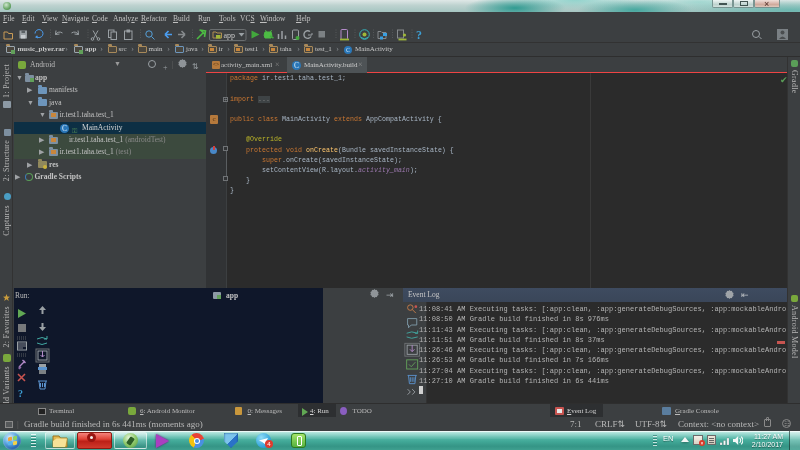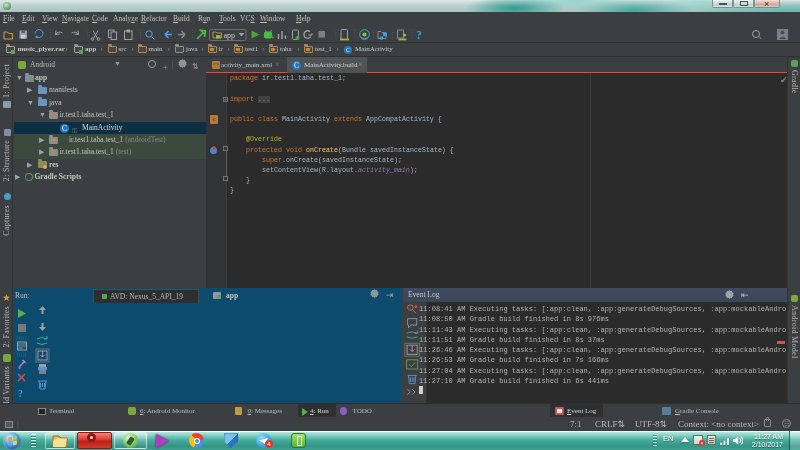--- a/index.html
+++ b/index.html
@@ -47,21 +47,21 @@
 
 #edit{left:206px;top:57px;width:581px;height:231px;background:#2b2b2b}
 #tabbar{position:absolute;left:0;top:0;width:581px;height:16px;background:#3c3f41;border-bottom:1px solid #ef4444;font-size:7px;line-height:16px;white-space:nowrap}
 #tab2{position:absolute;left:81px;top:0;width:80px;height:16px;background:#4e5356}
 #gutter{position:absolute;left:0;top:16px;width:21px;height:215px;background:#313335;border-right:1px solid #3c3f41}
 #mline{position:absolute;left:384px;top:16px;width:1px;height:215px;background:#3a3a3a}
 #code{position:absolute;left:24px;top:17.2px;font-size:6.6px;line-height:10.2px;color:#a9b7c6;letter-spacing:.04px}
 #code .k{color:#cc7832}#code .an{color:#bbb529}#code .mt{color:#ffc66d}#code .fl{color:#9876aa;font-style:italic}
 #code .fold{background:#3e4345;color:#888}
 
-#runp{left:14px;top:288px;width:387px;height:115px;background:#0c4a6e}
+#runp{left:14px;top:288px;width:309px;height:115px;background:#0f172a}
 #runhead{position:absolute;left:0;top:0;width:387px;height:15px;line-height:15px;font-size:7.5px;white-space:nowrap}
 #runtab1{position:absolute;left:79px;top:1px;width:106px;height:14px;background:#2c2e30;border:1px solid #494c4e;border-bottom:none;line-height:13px}
 #runconsole{position:absolute;left:37px;top:15px;width:350px;height:100px;background:#2b2b2b}
 #runtxt{position:absolute;left:3px;top:7px;font-size:6.7px;line-height:11.4px;color:#bdbdbd;letter-spacing:0}
 #runtxt .err{color:#cf5a52}
 #elog{left:403px;top:288px;width:384px;height:115px;background:#2b2b2b}
 #eloghead{position:absolute;left:0;top:0;width:384px;height:14px;background:#41506b;background:linear-gradient(#3e4b60,#3a4659);line-height:14px;font-size:7.5px;color:#c7c7c7}
 #elogbar{position:absolute;left:0;top:14px;width:24px;height:101px;background:#3c3f41;border-right:1px solid #323232}
 #elogtxt{position:absolute;left:16px;top:16px;font-size:7px;line-height:10.25px;color:#b4b4b4;letter-spacing:.02px}
 
@@ -315,24 +315,20 @@
         <span class="k">super</span>.onCreate(savedInstanceState);
         setContentView(R.layout.<span class="fl">activity_main</span>);
     }
 }</pre>
  <span style="position:absolute;left:574px;top:18px;color:#5a9e58;font-size:9px">✔</span>
 </div>
 
 <div class="abs" id="runp">
  <div id="runhead">
    <span style="position:absolute;left:1px;top:0">Run:</span>
-   <div id="runtab1">
-          <span style="position:absolute;left:8px;top:4px;width:5px;height:5px;background:#5f9f56;border-radius:1px"></span>
-          <span style="position:absolute;left:16px;top:0;color:#b9b9b9">AVD: Nexus_5_API_19</span>
-        </div>
    <span style="position:absolute;left:199px;top:4px;width:8px;height:7px;border-radius:1px;background:#8d9aa5"></span>
         <span style="position:absolute;left:203px;top:7px;width:4px;height:4px;background:#62a05a"></span>
    <b style="position:absolute;left:212px;top:0;color:#c3c3c3">app</b>
    <span style="position:absolute;left:356px;top:1px;width:9px;height:9px;border-radius:50%;background:#8f9498;clip-path:polygon(50% 0,61% 12%,78% 8%,81% 26%,98% 33%,90% 50%,98% 67%,81% 74%,78% 92%,61% 88%,50% 100%,39% 88%,22% 92%,19% 74%,2% 67%,10% 50%,2% 33%,19% 26%,22% 8%,39% 12%)"></span>
    <span style="position:absolute;left:372px;top:0;color:#9aa0a4;font-size:9px">⇥</span>
  </div>
  <svg style="position:absolute;left:0;top:15px" width="37" height="100">
    <path d="M4 6 l8 4.5 l-8 4.5 z" fill="#61a854"></path>
    <rect x="4" y="21" width="8" height="8" fill="#77797b"></rect>
    <path d="M3 34 h10 M3 36 h10" stroke="#5a5e61" stroke-dasharray="1 1"></path>
@@ -406,20 +402,21 @@
   <span style="position:absolute;left:555px;top:3px;width:9px;height:8px;background:#c75450;border-radius:1px"></span>
       <span style="position:absolute;left:557px;top:5px;width:5px;height:4px;background:#e8e8e8"></span>
   <span class="itm" style="left:567px;color:#d5d5d5"><u>E</u>vent Log</span>
   <span style="position:absolute;left:662px;top:3px;width:9px;height:8px;background:#5a7d9e;border-radius:1px"></span>
   <span class="itm" style="left:675px"><u>G</u>radle Console</span>
 </div>
 
 <div class="abs" id="status">
   <span style="position:absolute;left:5px;top:3.5px;width:8px;height:7px;border:1px solid #8a8a8a;background:#55585a"></span>
   <span style="position:absolute;left:17px;top:0;color:#666">|</span>
+  <span style="position:absolute;left:24px;top:0">Gradle build finished in 6s 441ms (moments ago)</span>
   <span style="position:absolute;left:570px;top:0">7:1</span>
   <span style="position:absolute;left:595px;top:0">CRLF⇅</span>
   <span style="position:absolute;left:635px;top:0">UTF-8⇅</span>
   <span style="position:absolute;left:678px;top:0">Context: &lt;no context&gt;</span>
   <span style="position:absolute;left:764px;top:2px;width:7px;height:8px;border:1px solid #8a8a8a;border-radius:1px"></span>
       <span style="position:absolute;left:766px;top:0px;width:3px;height:4px;border:1px solid #8a8a8a;border-bottom:none;border-radius:2px 2px 0 0"></span>
   <span style="position:absolute;left:782px;top:1.5px;width:9px;height:9px;border:1px solid #8a8a8a;border-radius:50%"></span>
       <span style="position:absolute;left:784px;top:1.5px;color:#8a8a8a;font-size:7px;line-height:11px">☷</span>
 </div>
 

